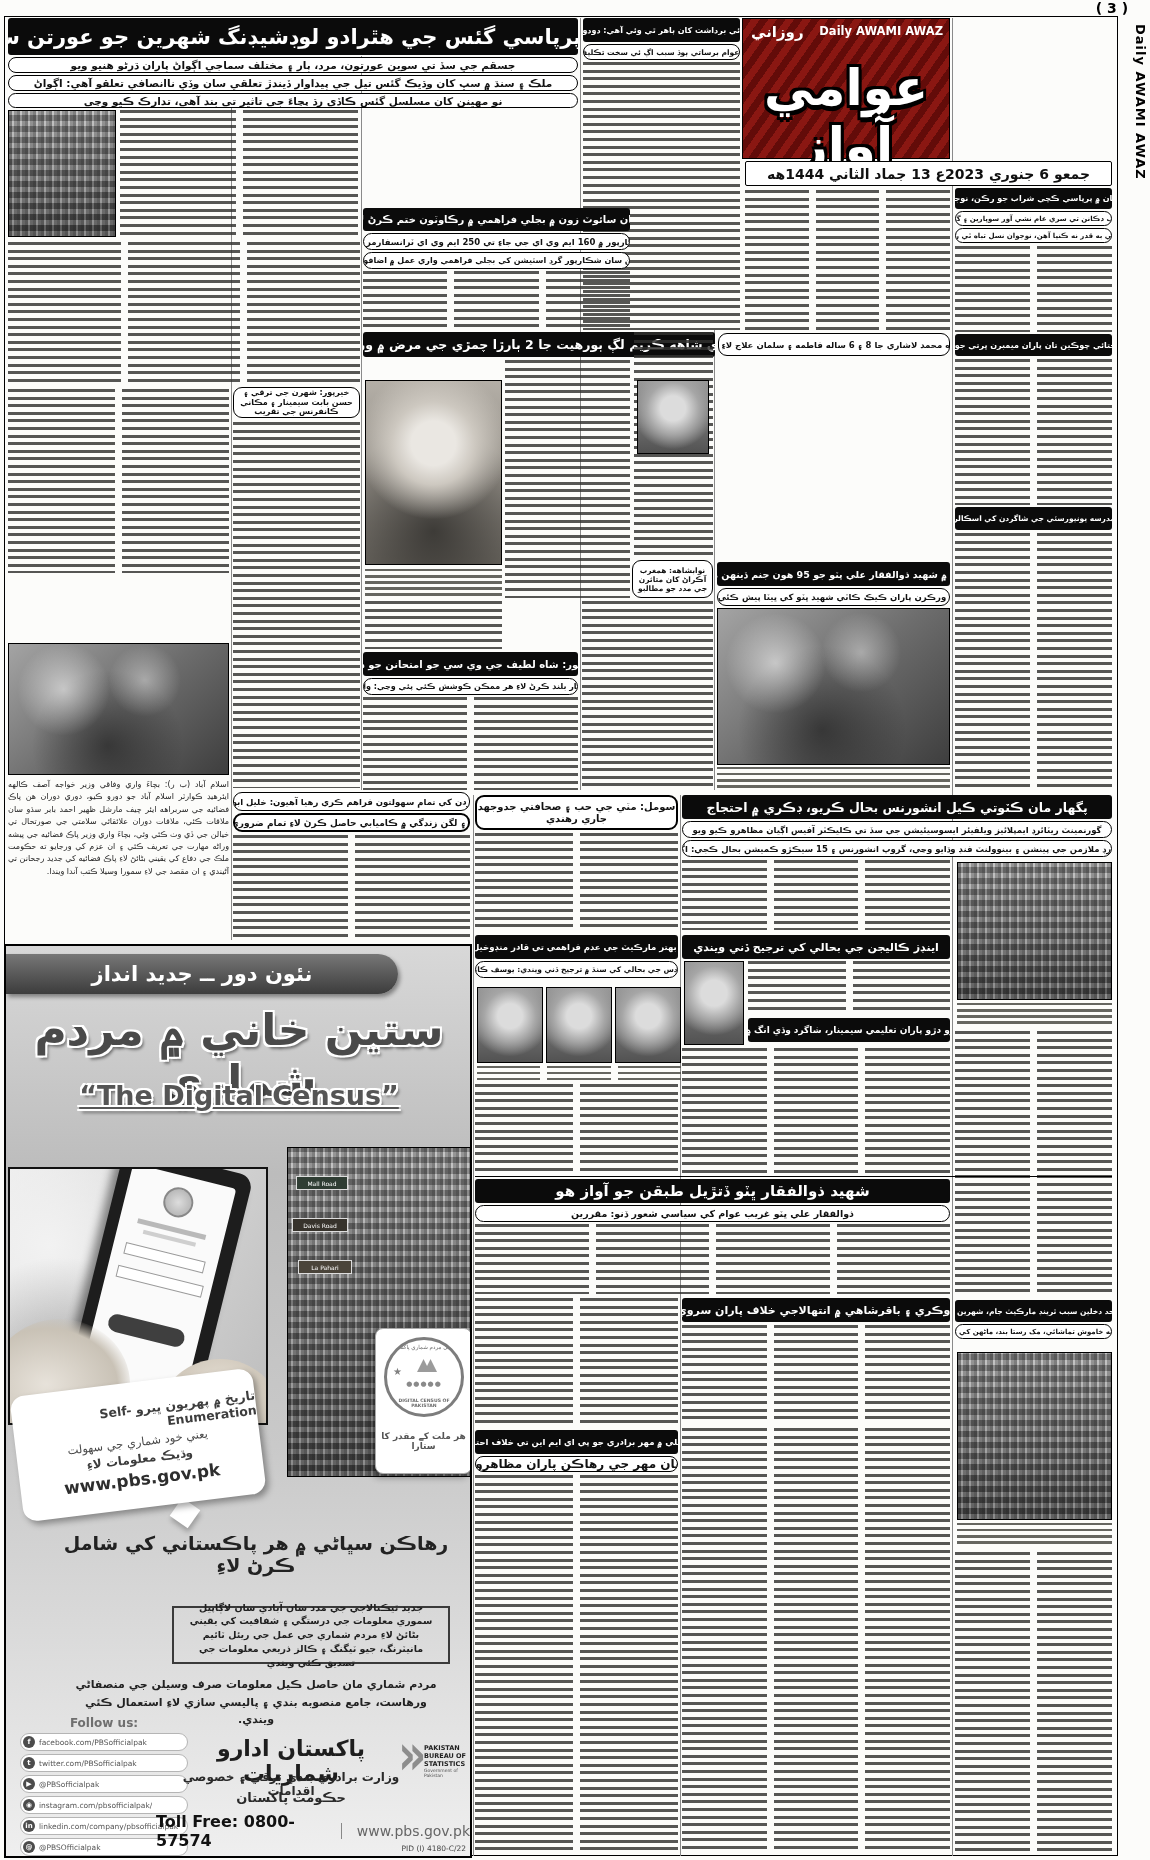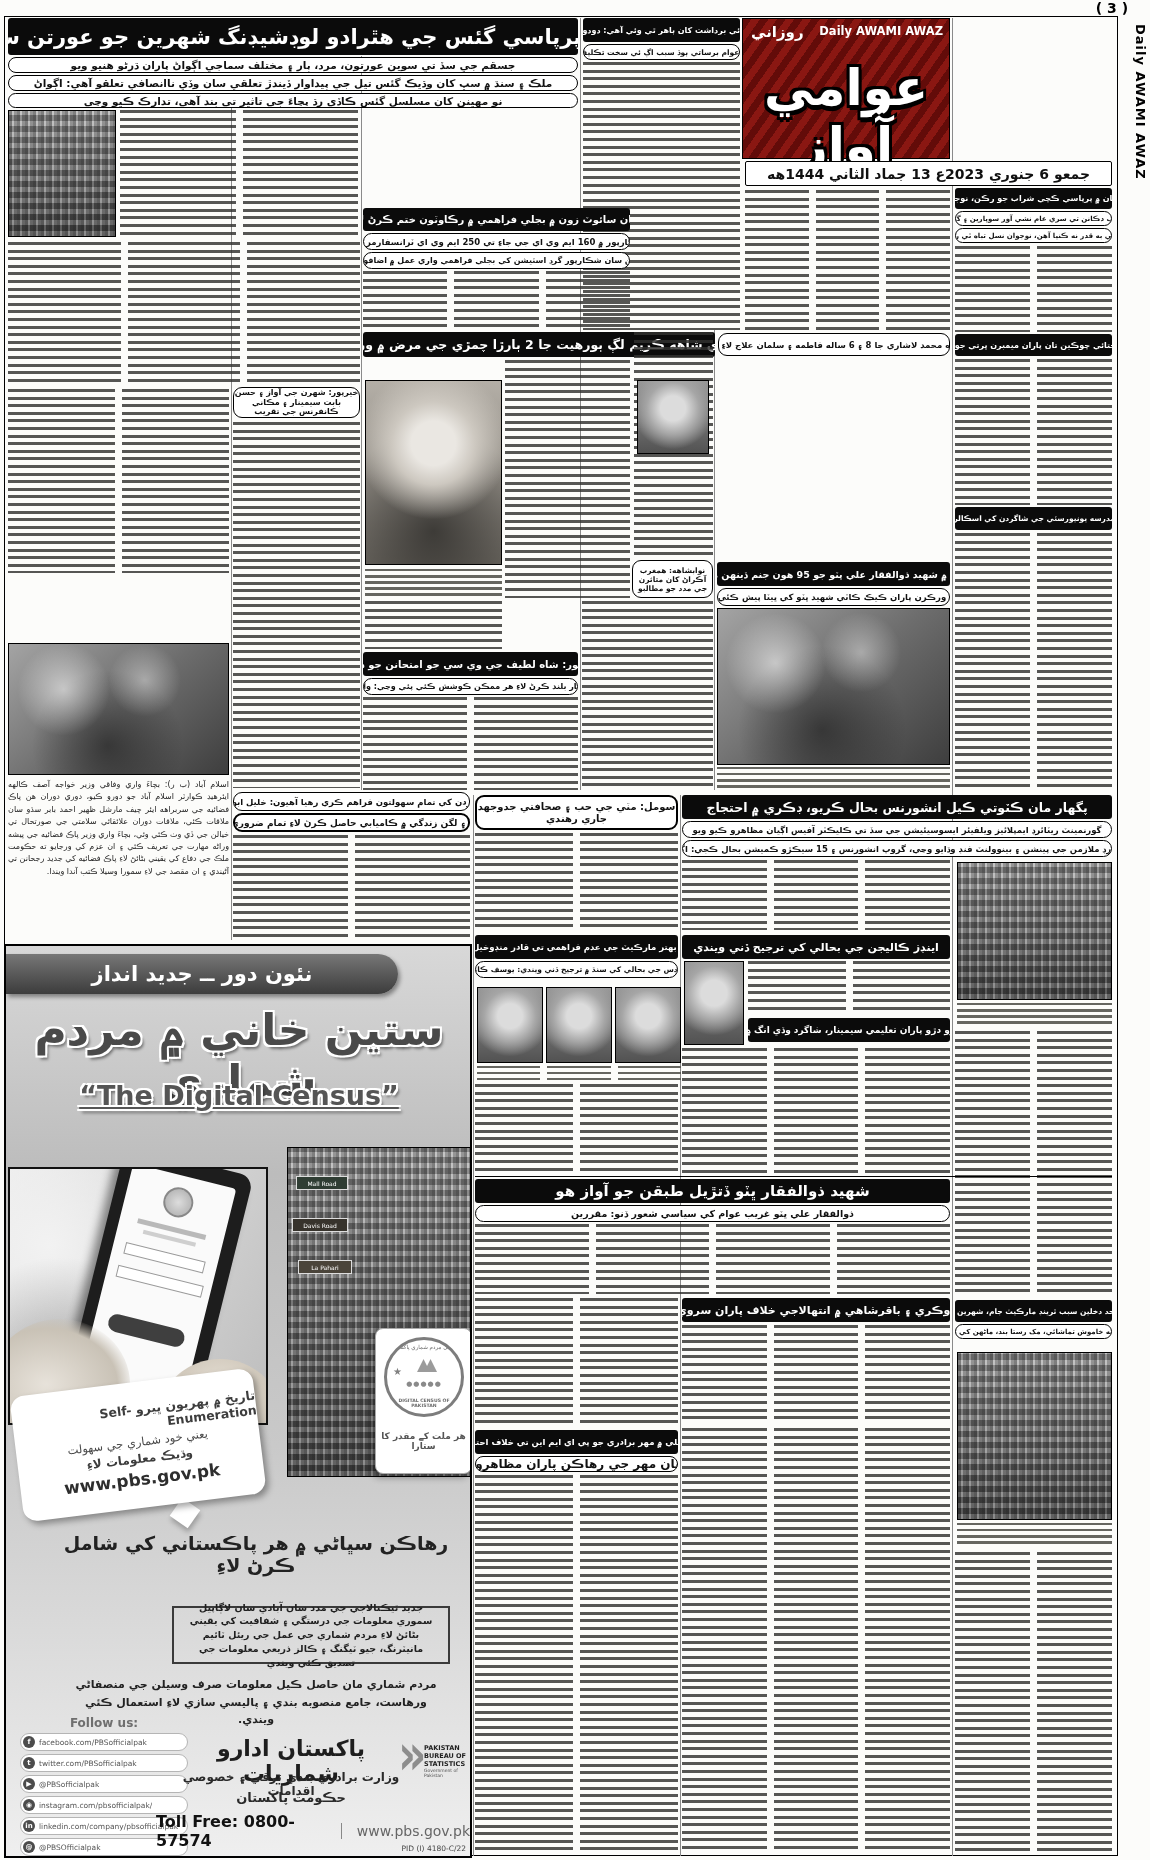--- a/index.html
+++ b/index.html
@@ -85,21 +85,21 @@
     </div>
   <div class="abs txt" style="left:8px;top:242px;width:352px;height:143px;">
       <i></i>
       <i></i>
       <i></i>
     </div>
   <div class="abs txt" style="left:8px;top:389px;width:221px;height:184px;">
       <i></i>
       <i></i>
     </div>
-  <div class="abs deck wrap" style="left:233px;top:387px;width:127px;height:31px;font-size:8px;">خيرپور: شهرن جي آواز ۽ حسن بابت سيمينار ۽ مڪاني ڪانفرنس جي تقريب</div>
+  <div class="abs deck wrap" style="left:233px;top:387px;width:127px;height:31px;font-size:8px;">خيرپور: شهرن جي ترقي ۽ حسن بابت سيمينار ۽ مڪاني ڪانفرنس جي تقريب</div>
   <div class="abs txt" style="left:233px;top:422px;width:127px;height:366px;">
       <i></i>
     </div>
   <div class="abs ph meet" style="left:8px;top:643px;width:221px;height:132px;"></div>
   <div class="abs caps" style="left:8px;top:779px;width:221px;height:158px;">اسلام آباد (ب ر): بچاءَ واري وفاقي وزير خواجه آصف ڪالهه ايئرهيڊ ڪوارٽر اسلام آباد جو دورو ڪيو، دوري دوران هن پاڪ فضائيه جي سربراهه ايئر چيف مارشل ظهير احمد بابر سڌو سان ملاقات ڪئي، ملاقات دوران علائقائي سلامتي جي صورتحال تي خيالن جي ڏي وٺ ڪئي وئي، بچاءَ واري وزير پاڪ فضائيه جي پيشه وراڻه مهارت جي تعريف ڪئي ۽ ان عزم کي ورجايو ته حڪومت ملڪ جي دفاع کي يقيني بڻائڻ لاءِ پاڪ فضائيه کي جديد رجحانن تي آڻيندي ۽ ان مقصد جي لاءِ سمورا وسيلا ڪتب آندا ويندا.</div>
 
   <div class="abs bar" style="left:583px;top:18px;width:157px;height:24px;font-size:8px;">مهانگائي برداشت کان ٻاهر ٿي وئي آهي: دودوديشي</div>
   <div class="abs deck" style="left:583px;top:44px;width:157px;height:16px;font-size:7.5px;">سنڌ جو عوام برساتي ٻوڏ سبب اڳ ئي سخت تڪليف ۾ آهي</div>
   <div class="abs txt" style="left:583px;top:62px;width:157px;height:268px;">
       <i></i>

